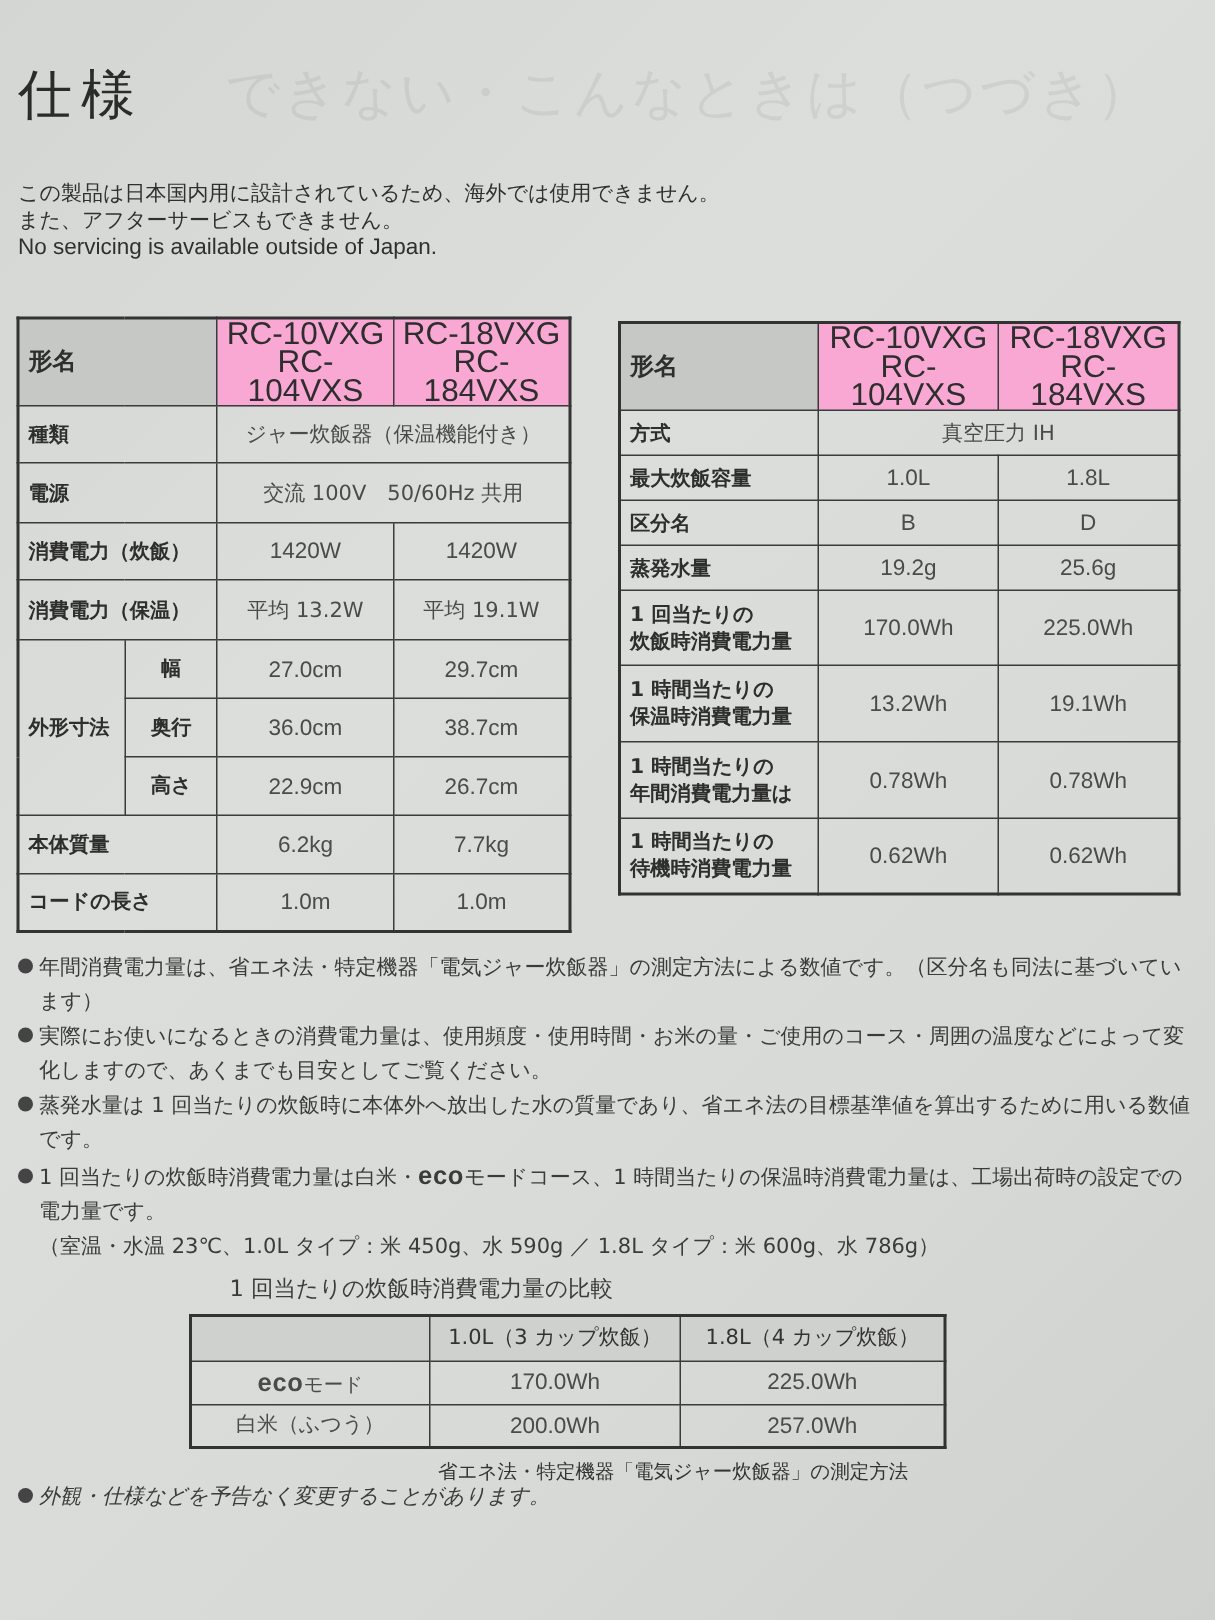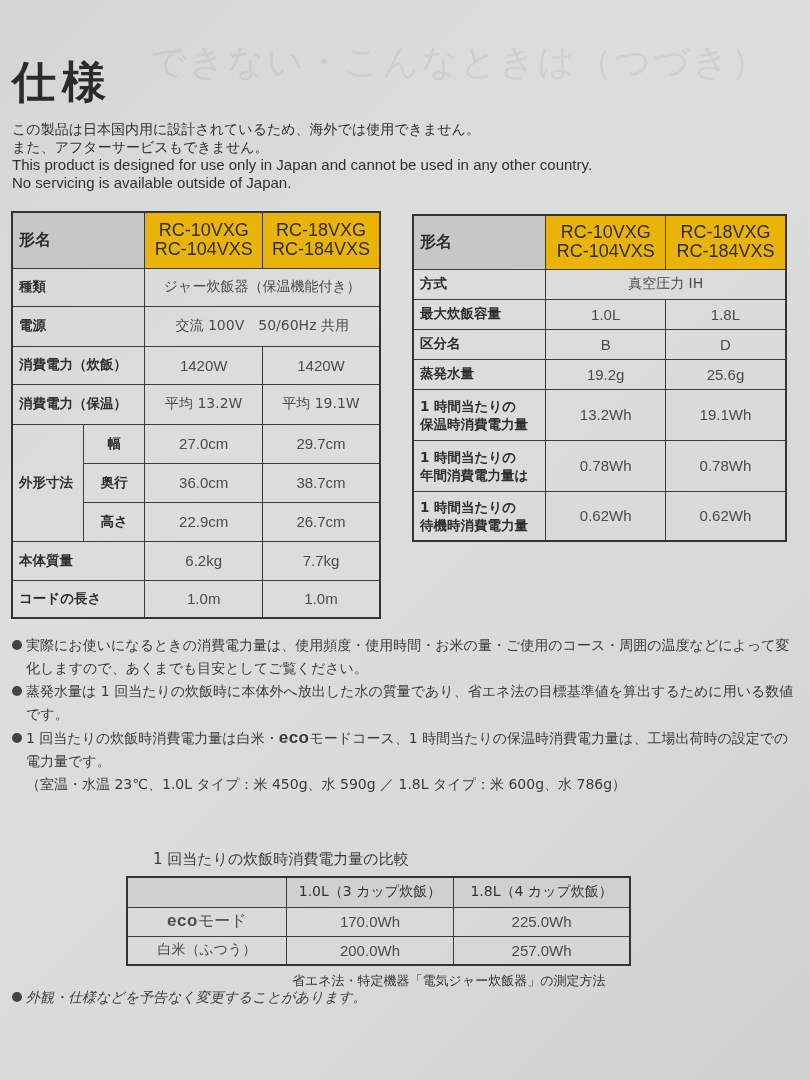--- a/index.html
+++ b/index.html
@@ -9,32 +9,32 @@
     font-family: "DejaVu Sans", sans-serif;
     color: #2e2f2e;
     position: relative;
   }
   .page { position: absolute; left: 0; top: 0; width: 810px; height: 1080px; }
   .ghost {
     position: absolute; left: 150px; top: 38px; font-size: 36px; color: rgba(80,80,80,0.09);
     letter-spacing: 2px; white-space: nowrap;
   }
   .title {
-    position: absolute; left: 12px; top: 34px; font-size: 44px; font-weight: bold;
-    color: #2a2b2a; letter-spacing: 6px; line-height: 60px; margin-top: 18px;
+    position: absolute; left: 12px; top: 34px; font-size: 36px; font-weight: normal;
+    color: #2a2b2a; letter-spacing: 6px; line-height: 60px;
   }
   .intro { position: absolute; left: 12px; top: 120px; font-size: 14px; line-height: 18px; color: #2f302f; }
   .intro .en { font-family: "Liberation Sans", sans-serif; font-size: 15px; }
 
   table { border-collapse: collapse; position: absolute; }
   td, th {
     border: 1.5px solid #3a3b3a; font-weight: normal; text-align: center; vertical-align: middle;
     color: #3c3d3c; font-size: 15px; padding: 0 4px;
   }
-  th.model { font-family: "Liberation Sans", sans-serif; font-size: 18px; line-height: 19px; background: #eab308; color: #2d2e2d; }
+  th.model { font-family: "Liberation Sans", sans-serif; font-size: 21px; line-height: 19px; background: #f9a8d4; color: #2d2e2d; }
   th.corner { background: #c6c8c5; text-align: left; padding-left: 6px; font-size: 16px; font-weight: bold; color: #2d2e2d; }
   td.lbl { text-align: left; padding-left: 6px; font-size: 13.5px; font-weight: bold; color: #2d2e2d; }
   td.lbl2 { text-align: left; padding-left: 6px; font-size: 13.5px; font-weight: bold; line-height: 18px; color: #2d2e2d; }
   td.sub { font-size: 13.5px; font-weight: bold; color: #2d2e2d; }
   td.val { font-family: "Liberation Sans", sans-serif; font-size: 15px; color: #4a4b4a; }
   td.valj { font-size: 14px; color: #4a4b4a; }
 
   #specs-left { left: 11px; top: 211px; width: 370px; border: 2px solid #333; }
   #specs-right { left: 412px; top: 214px; width: 375px; border: 2px solid #333; }
 
@@ -55,21 +55,20 @@
 <body>
 
 <div class="page">
 
   <div class="ghost">できない・こんなときは（つづき）</div>
   <div class="title">仕様</div>
 
   <div class="intro">
     <div>この製品は日本国内用に設計されているため、海外では使用できません。</div>
     <div>また、アフターサービスもできません。</div>
-    <div class="en">This product is designed for use only in Japan and cannot be used in any other country.</div>
     <div class="en">No servicing is available outside of Japan.</div>
   </div>
 
   <table id="specs-left">
     <colgroup>
         <col style="width:72px">
         <col style="width:62px">
         <col style="width:118px">
         <col style="width:118px">
       </colgroup>
@@ -162,20 +161,28 @@
     <tr style="height:30px">
       <td class="lbl">区分名</td>
       <td class="val">B</td>
       <td class="val">D</td>
     </tr>
     <tr style="height:30px">
       <td class="lbl">蒸発水量</td>
       <td class="val">19.2g</td>
       <td class="val">25.6g</td>
     </tr>
+    <tr style="height:50px">
+      <td class="lbl2">
+        <div>1 回当たりの</div>
+        <div>炊飯時消費電力量</div>
+      </td>
+      <td class="val">170.0Wh</td>
+      <td class="val">225.0Wh</td>
+    </tr>
     <tr style="height:51px">
       <td class="lbl2">
         <div>1 時間当たりの</div>
         <div>保温時消費電力量</div>
       </td>
       <td class="val">13.2Wh</td>
       <td class="val">19.1Wh</td>
     </tr>
     <tr style="height:51px">
       <td class="lbl2">
@@ -190,20 +197,23 @@
         <div>1 時間当たりの</div>
         <div>待機時消費電力量</div>
       </td>
       <td class="val">0.62Wh</td>
       <td class="val">0.62Wh</td>
     </tr>
   </tbody>
     </table>
 
   <div class="notes">
+    <div class="note">
+      <span class="bullet"></span><span>年間消費電力量は、省エネ法・特定機器「電気ジャー炊飯器」の測定方法による数値です。（区分名も同法に基づいています）</span>
+    </div>
     <div class="note">
       <span class="bullet"></span><span>実際にお使いになるときの消費電力量は、使用頻度・使用時間・お米の量・ご使用のコース・周囲の温度などによって変化しますので、あくまでも目安としてご覧ください。</span>
     </div>
     <div class="note">
       <span class="bullet"></span><span>蒸発水量は 1 回当たりの炊飯時に本体外へ放出した水の質量であり、省エネ法の目標基準値を算出するために用いる数値です。</span>
     </div>
     <div class="note">
       <span class="bullet"></span><span>1 回当たりの炊飯時消費電力量は白米・</span><span class="eco">eco</span><span>モードコース、1 時間当たりの保温時消費電力量は、工場出荷時の設定での電力量です。</span>
     </div>
     <div class="subnote">（室温・水温 23℃、1.0L タイプ：米 450g、水 590g ／ 1.8L タイプ：米 600g、水 786g）</div>
@@ -216,21 +226,21 @@
         <col style="width:168px">
         <col style="width:177px">
       </colgroup>
     <tbody>
         <tr>
       <th></th>
       <th>1.0L（3 カップ炊飯）</th>
       <th>1.8L（4 カップ炊飯）</th>
     </tr>
     <tr>
-      <td class="valj"><span class="eco">eco</span><span style="font-size:16px">モード</span></td>
+      <td class="valj"><span class="eco">eco</span><span style="font-size:13px">モード</span></td>
       <td class="val">170.0Wh</td>
       <td class="val">225.0Wh</td>
     </tr>
     <tr>
       <td class="valj">白米（ふつう）</td>
       <td class="val">200.0Wh</td>
       <td class="val">257.0Wh</td>
     </tr>
   </tbody>
     </table>

